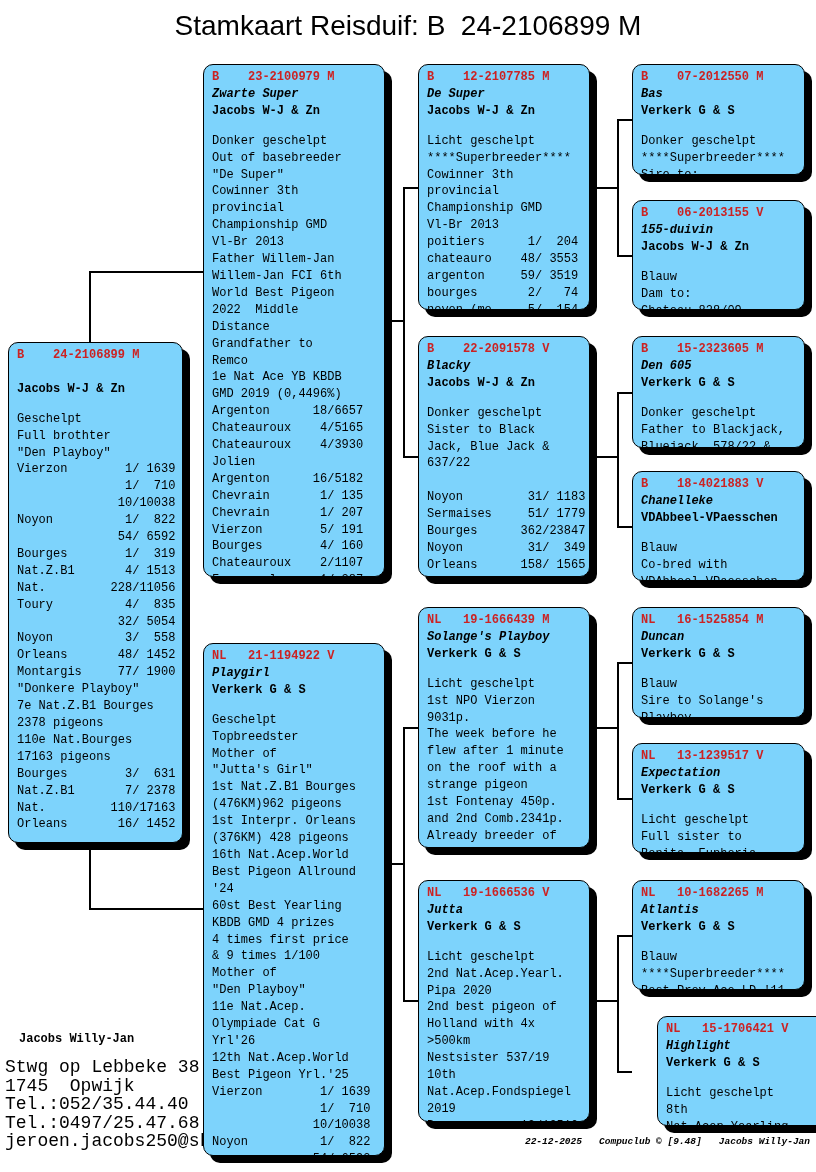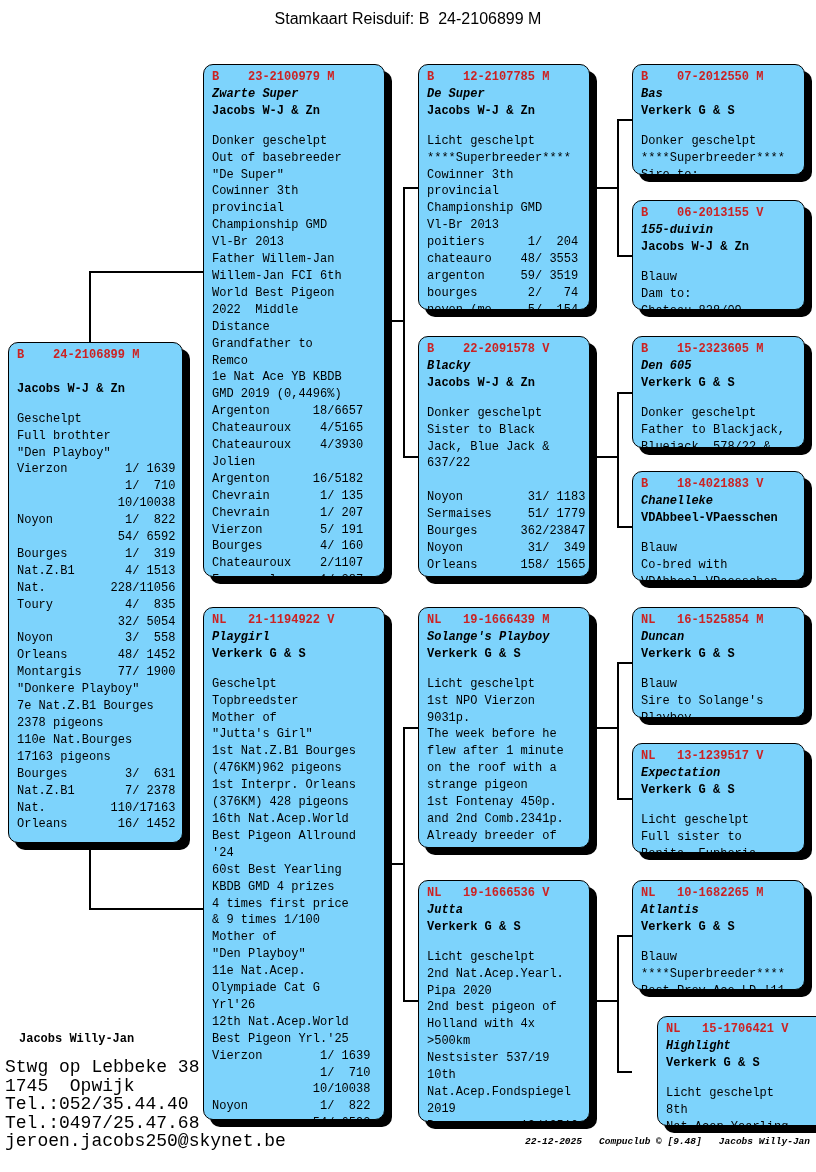--- a/index.html
+++ b/index.html
@@ -12,21 +12,21 @@
     background: #ffffff;
     overflow: hidden;
     font-family: "Liberation Mono", "DejaVu Sans Mono", monospace;
     color: #000;
   }
   .title {
     position: absolute;
     left: 0; right: 0; top: 10px;
     text-align: center;
     font-family: "Liberation Sans", sans-serif;
-    font-size: 16px;
+    font-size: 28px;
     color: #000;
     white-space: pre;
   }
   .box {
     position: absolute;
     background: #7dd3fc;
     border: 1.5px solid #000;
     border-radius: 10px;
     box-shadow: 7px 7px 0 #000;
     padding: 4px 4px 4px 8px;
@@ -36,21 +36,21 @@
     z-index: 2;
   }
   .ring    { color: var(--ring-red); font-weight: bold; white-space: pre; }
   .pname   { font-weight: bold; font-style: italic; white-space: pre; min-height: 16.9px; }
   .fancier { font-weight: bold; white-space: pre; }
   .plines  { white-space: pre; margin-top: 13px; }
 
   
   .b-subject { left: 8px;   top: 342px;  width: 175px; height: 501px; }
   .b-father  { left: 203px; top: 64px;   width: 182px; height: 513px; }
-  .b-mother  { left: 203px; top: 607px;  width: 182px; height: 513px; }
+  .b-mother  { left: 203px; top: 643px;  width: 182px; height: 513px; }
   .b-gp1     { left: 418px; top: 64px;   width: 172px; height: 246px; }
   .b-gp2     { left: 418px; top: 336px;  width: 172px; height: 241px; }
   .b-gp3     { left: 418px; top: 607px;  width: 172px; height: 241px; }
   .b-gp4     { left: 418px; top: 880px;  width: 172px; height: 242px; }
   .b-ggp1    { left: 632px; top: 64px;   width: 173px; height: 111px; }
   .b-ggp2    { left: 632px; top: 200px;  width: 173px; height: 110px; }
   .b-ggp3    { left: 632px; top: 336px;  width: 173px; height: 112px; }
   .b-ggp4    { left: 632px; top: 471px;  width: 173px; height: 110px; }
   .b-ggp5    { left: 632px; top: 607px;  width: 173px; height: 111px; }
   .b-ggp6    { left: 632px; top: 743px;  width: 173px; height: 110px; }

